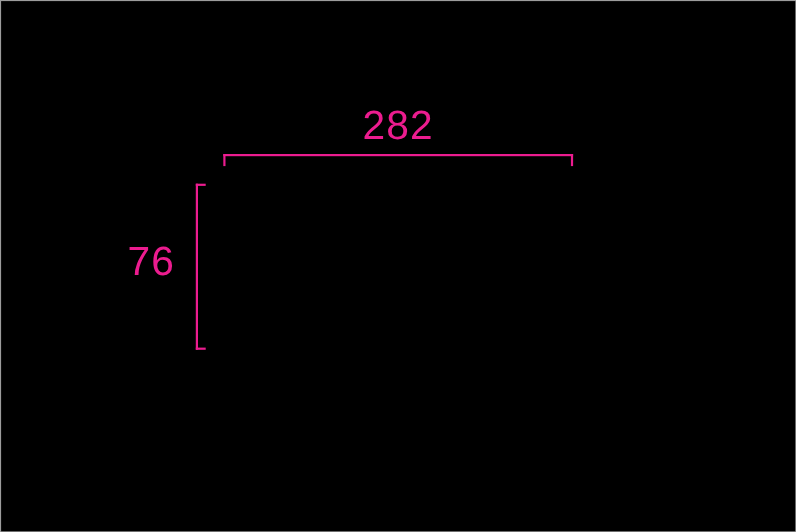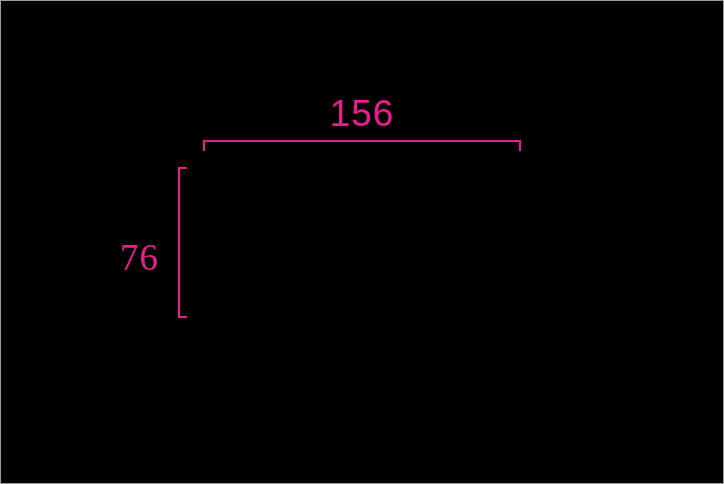--- a/index.html
+++ b/index.html
@@ -33,24 +33,23 @@
     letter-spacing: 1px;
   }
   .width-label {
     left: 202px;
     top: 94px;
     width: 318px;
     text-align: center;
   }
   .height-label {
     left: 94px;
-    top: 238px;
+    top: 218px;
     width: 64px;
     text-align: right;
-    font-family: Liberation Serif, serif;
   }
 
   
   .h-bracket {
     position: absolute;
     left: 202px;
     top: 139px;
     width: 318px;
     height: 11px;
     border-top: 2px solid var(--annotation);
@@ -105,21 +104,21 @@
     font-weight: 500;
     letter-spacing: 1px;
     cursor: pointer;
   }
 </style>
 </head>
 <body>
 
 <div class="screen">
 
-  <div class="dim-label width-label">156</div>
+  <div class="dim-label width-label">282</div>
 
   <div class="h-bracket"></div>
 
   <div class="dim-label height-label">76</div>
 
   <div class="v-bracket"></div>
 
 
 </div>
 

